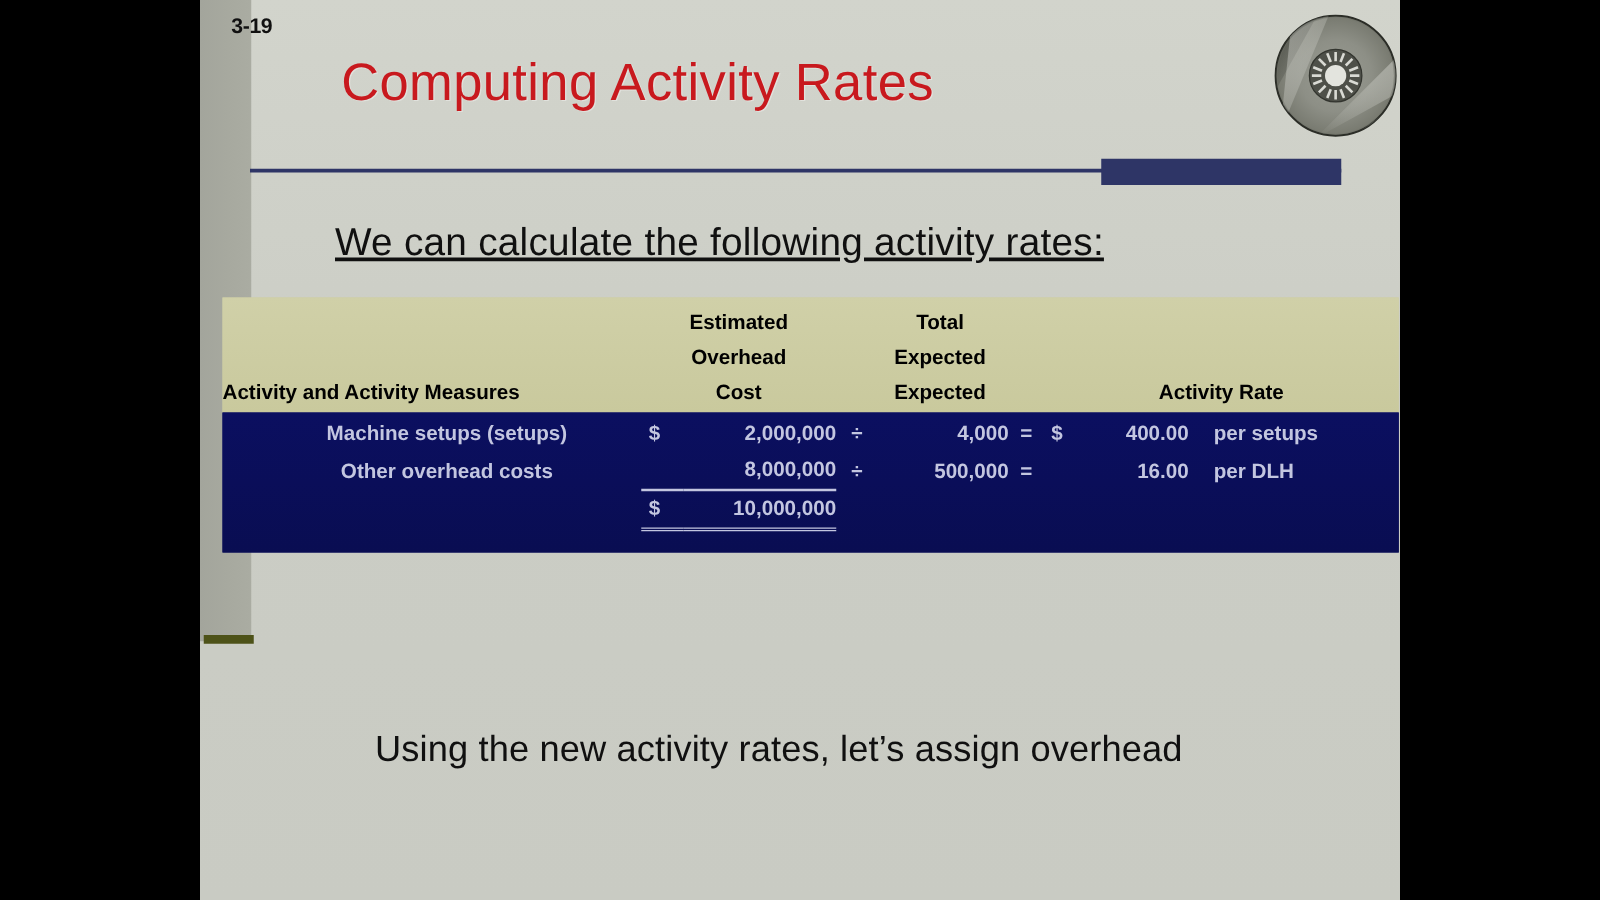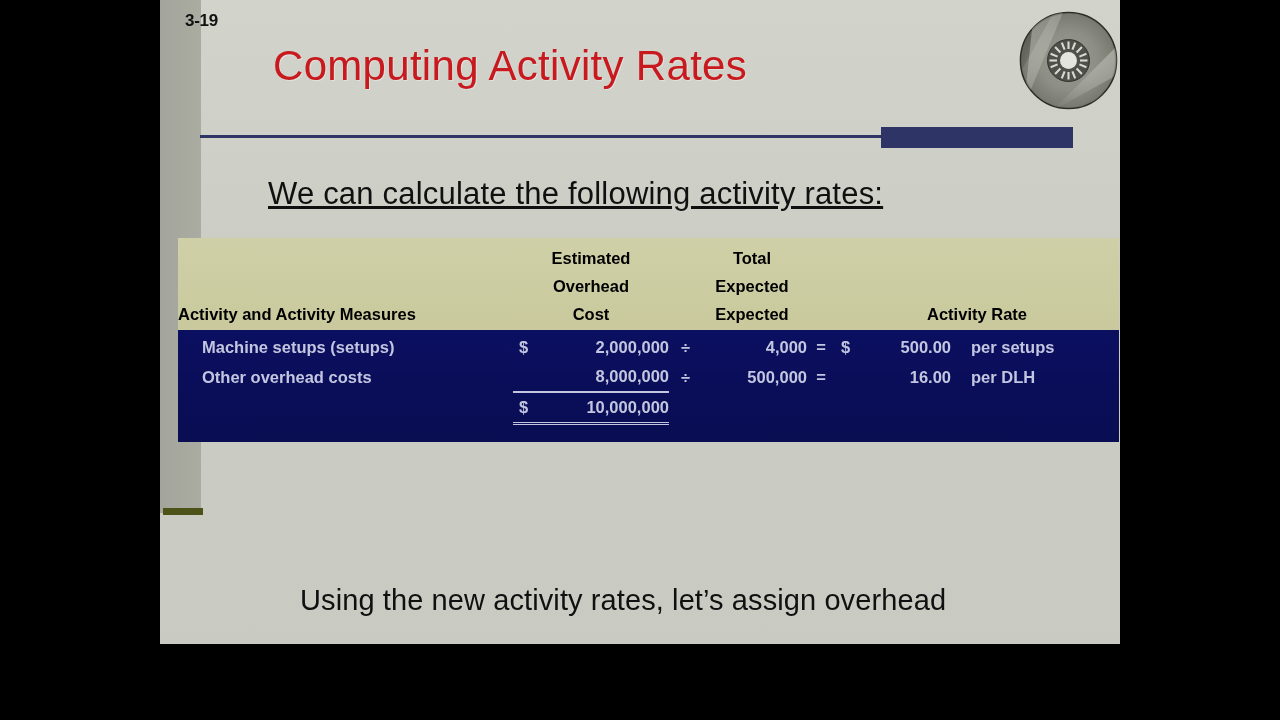--- a/index.html
+++ b/index.html
@@ -19,21 +19,21 @@
     height: 720px;
     background: #000000;
   }
 
   
   #slide {
     position: absolute;
     left: 160px;
     top: 0px;
     width: 960px;
-    height: 644px;
+    height: 720px;
     background: #ced0c8;
     background-image: linear-gradient(180deg, #d2d4cc 0%, #cbcdc5 45%, #c9cbc3 100%);
     overflow: hidden;
   }
 
   
   #sidebar-band {
     position: absolute;
     left: 0px;
     top: 0px;
@@ -168,21 +168,21 @@
   #table-head td.measure-head {
     text-align: left;
   }
 
   
   #table-body .grid td {
     color: #c3c6e0;
     font-size: 16.5px;
     line-height: 29px;
   }
-  #table-body td.label { text-align: left; padding-left: 24px; }
+  #table-body td.label { text-align: center; padding-left: 24px; }
   #table-body td.num   { text-align: right; }
   #table-body td.sym   { text-align: center; }
   #table-body td.unit  { text-align: left; padding-left: 20px; }
   #table-body td.dol   { text-align: left; padding-left: 6px; }
 
   
   td.rule-top   { border-top: 2px solid #c3c6e0; }
   td.rule-dbl   { border-bottom: 3px double #c3c6e0; }
 
   
@@ -330,21 +330,21 @@
           </colgroup>
           <tbody>
             <tr>
               <td class="label">Machine setups (setups)</td>
               <td class="dol">$</td>
               <td class="num">2,000,000</td>
               <td class="sym">÷</td>
               <td class="num">4,000</td>
               <td class="sym">=</td>
               <td class="dol">$</td>
-              <td class="num">500.00</td>
+              <td class="num">400.00</td>
               <td class="unit">per setups</td>
             </tr>
             <tr>
               <td class="label">Other overhead costs</td>
               <td class="dol"></td>
               <td class="num">8,000,000</td>
               <td class="sym">÷</td>
               <td class="num">500,000</td>
               <td class="sym">=</td>
               <td class="dol"></td>

